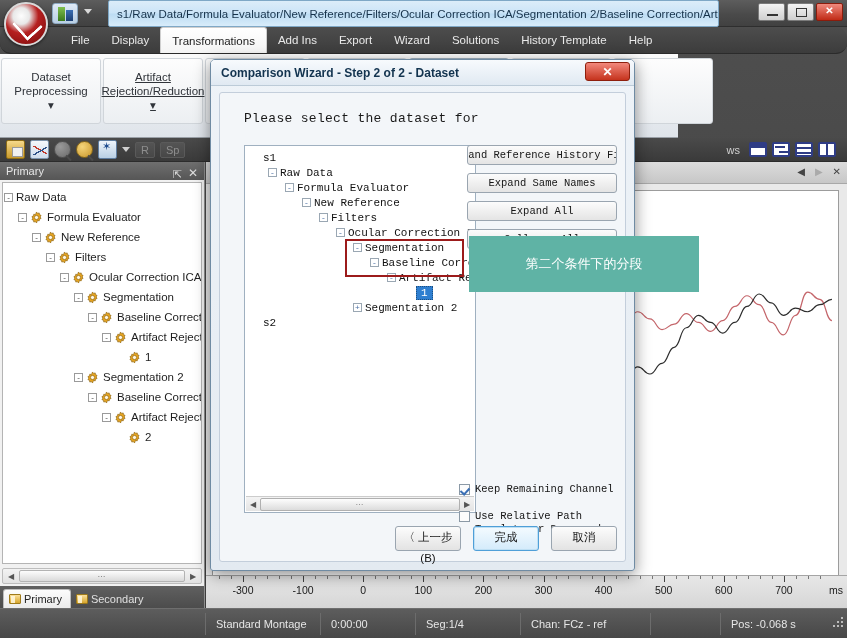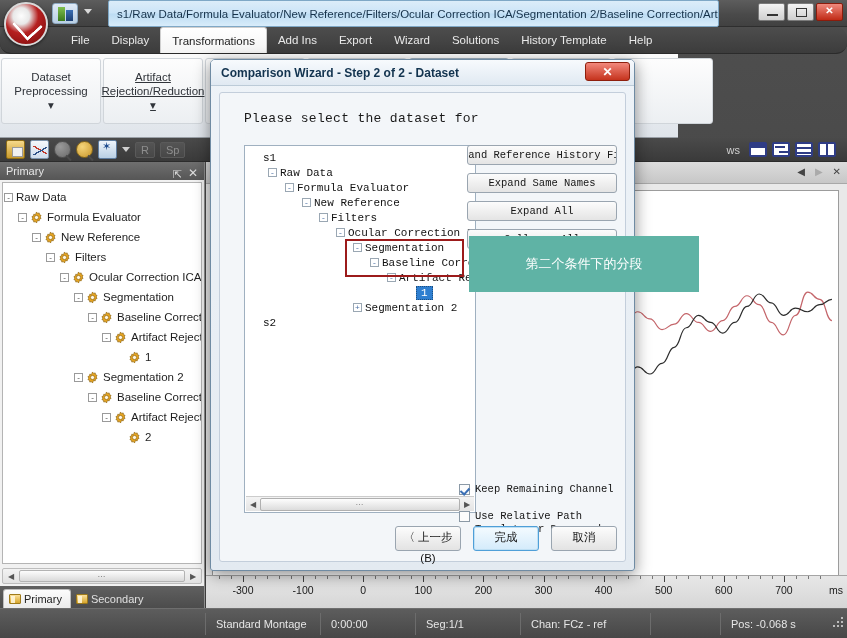--- a/index.html
+++ b/index.html
@@ -861,20 +861,20 @@
 
   <div class="red-rect"></div>
   <div class="annot-box">
     <span>第二个条件下的分段</span>
   </div>
 
   <div class="statusbar">
     <div style="width:205px"></div>
     <div class="statusfield" style="width:115px">Standard Montage</div>
     <div class="statusfield" style="width:95px">0:00:00</div>
-    <div class="statusfield" style="width:105px">Seg:1/1</div>
+    <div class="statusfield" style="width:105px">Seg:1/4</div>
     <div class="statusfield" style="width:130px">Chan: FCz - ref</div>
     <div class="statusfield" style="width:70px"></div>
     <div class="statusfield" style="flex:1">Pos:  -0.068 s</div>
     <div class="grip"></div>
   </div>
 
 </div>
 
 </body></html>

